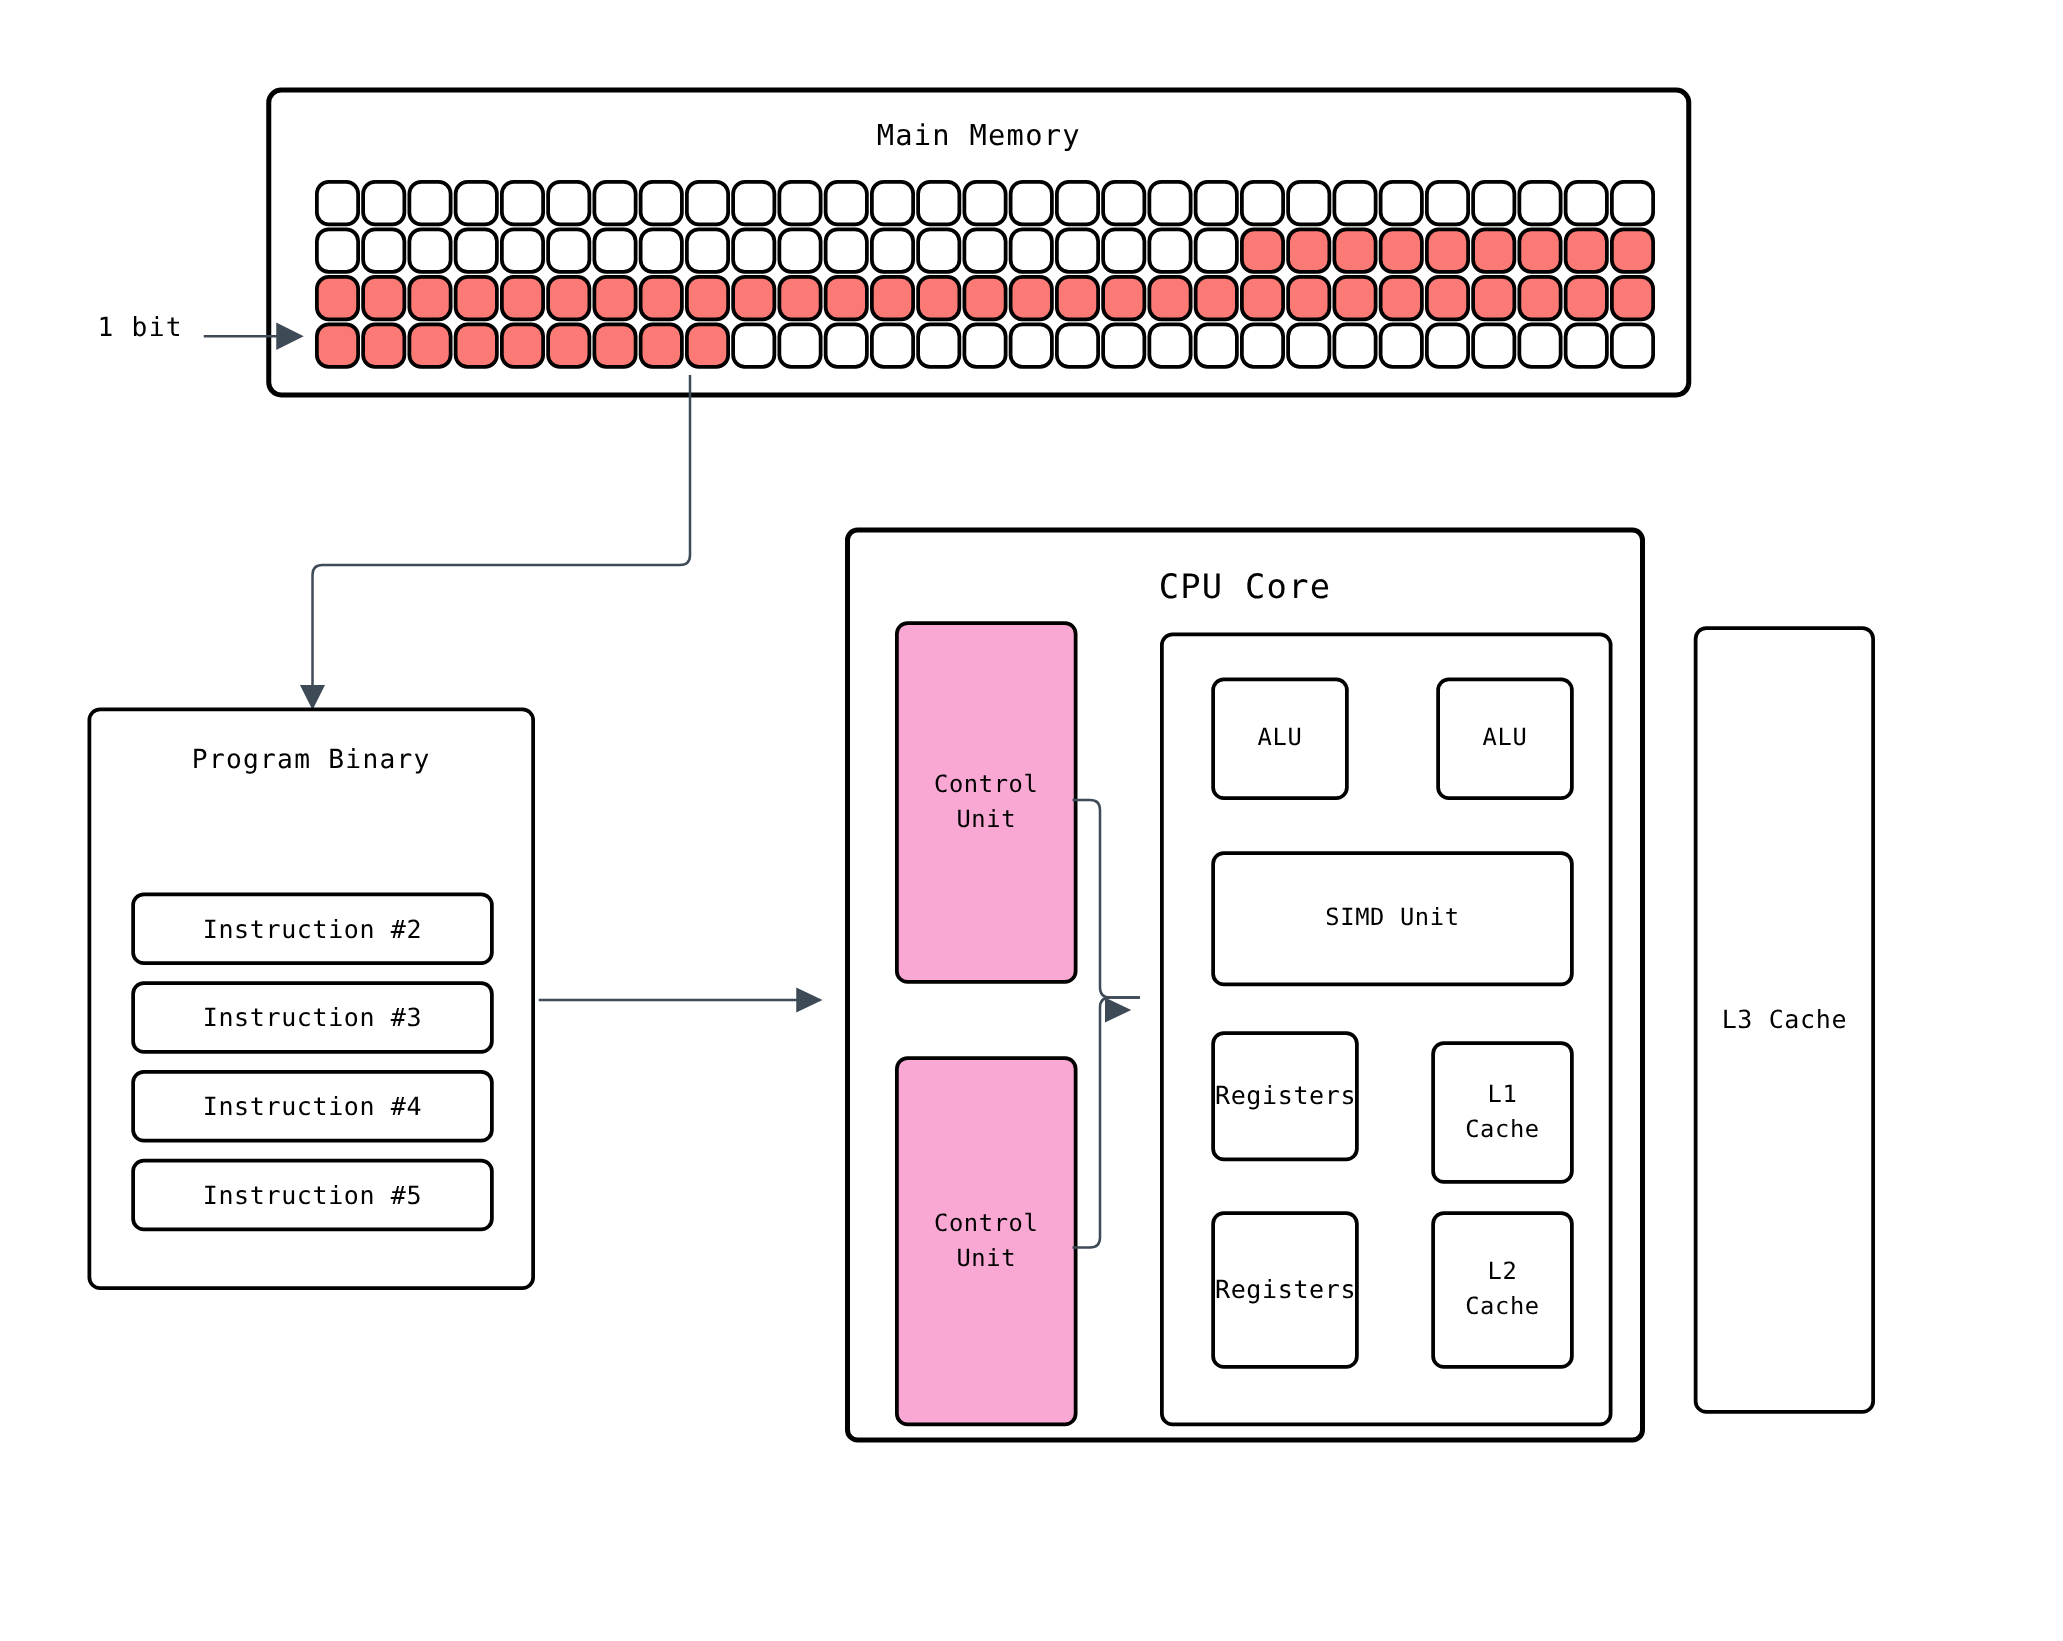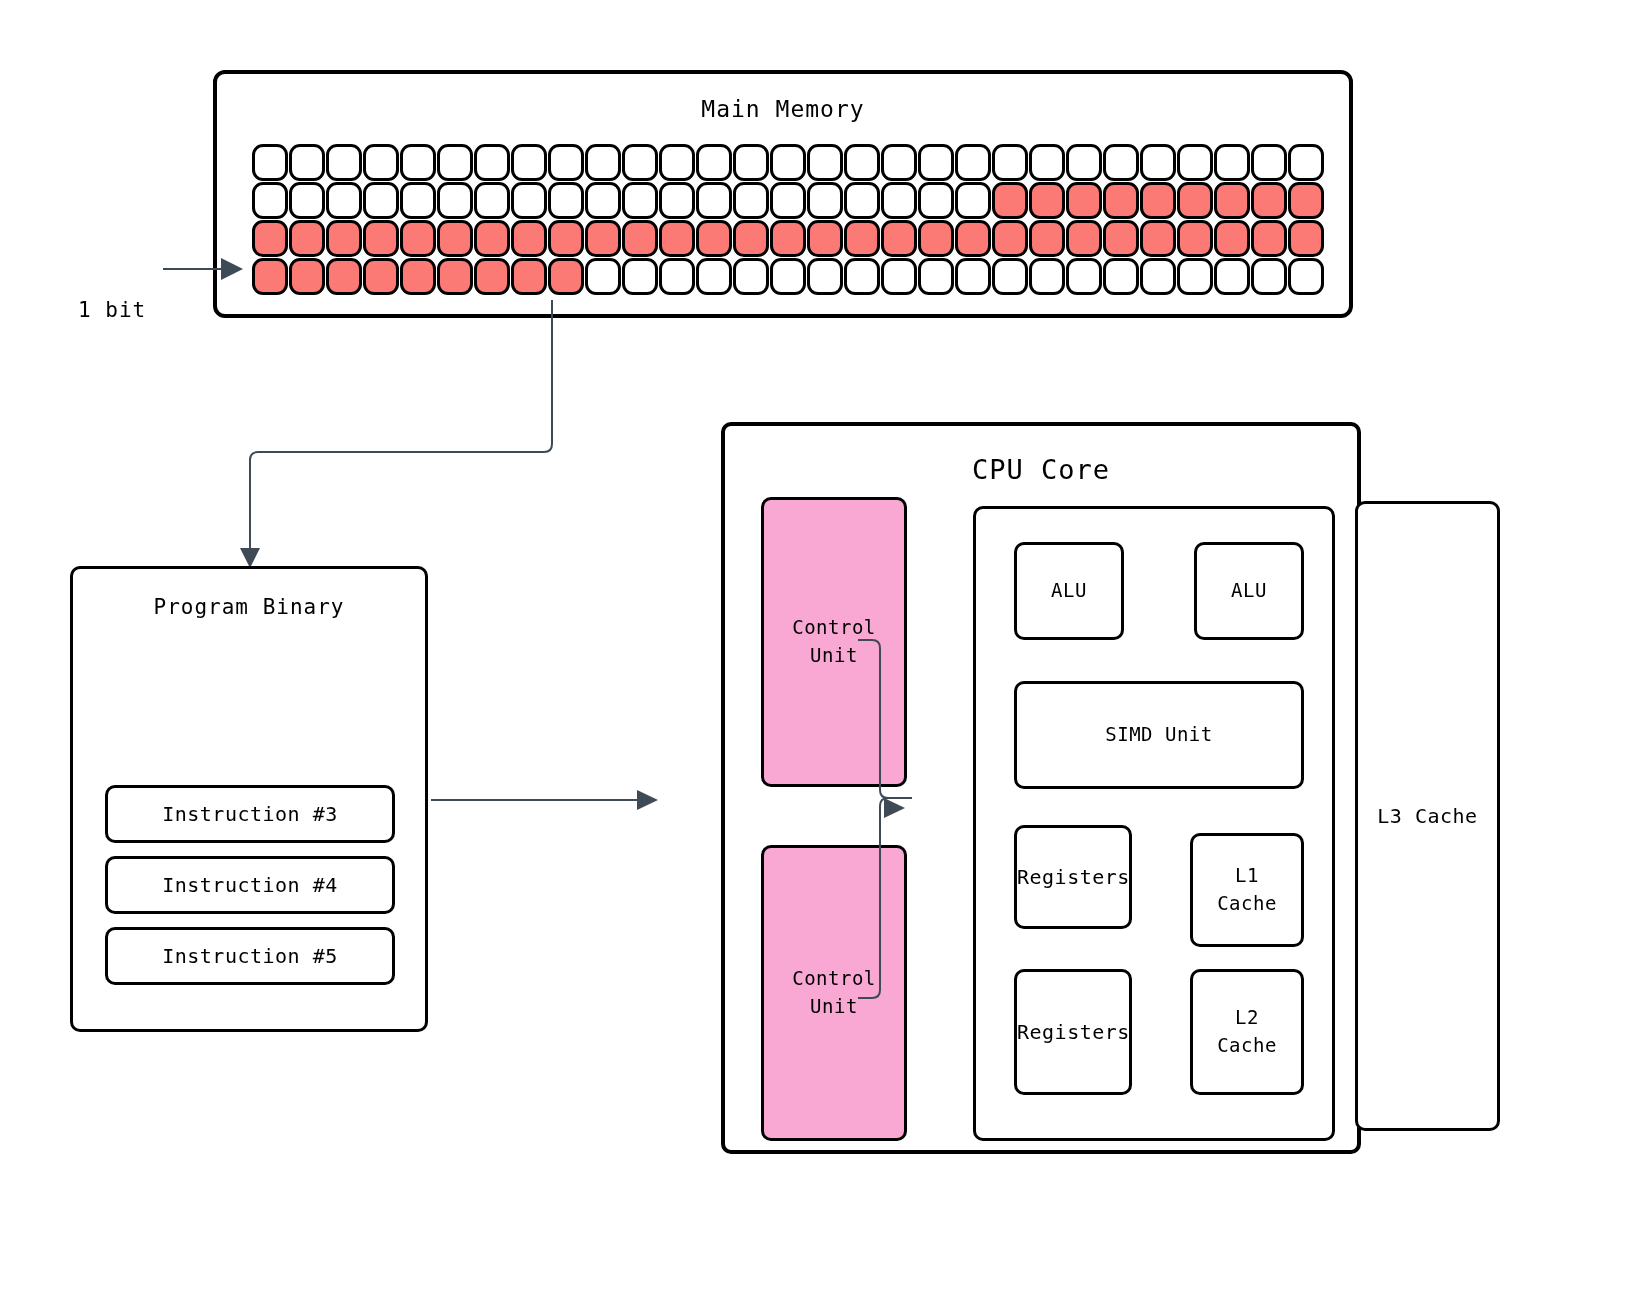--- a/index.html
+++ b/index.html
@@ -16,21 +16,21 @@
 
   
   #main-memory{left:213px;top:70px;width:1140px;height:248px;border-width:4px;border-radius:12px;padding-left:36px;}
   #main-memory .box-title{top:22px;font-size:23px;}
   #mem-grid{position:absolute;left:35px;top:70px;display:grid;
             grid-template-columns:repeat(var(--cols),1fr);gap:1px;width:1072px;}
   .cell{height:37px;border:3.5px solid #000;border-radius:11px;background:#fff;box-sizing:border-box;}
   .cell.on{background:#fc7a75;}
 
   
-  #bit-label{position:absolute;left:78px;top:250px;font-size:21px;letter-spacing:1px;margin-top:48px;}
+  #bit-label{position:absolute;left:78px;top:250px;font-size:21px;letter-spacing:1px;}
   #bit-line{position:absolute;left:163px;top:268px;width:60px;height:2px;background:#3f4a57;}
   #bit-arrow{position:absolute;left:221px;top:258px;width:0;height:0;
              border-top:11px solid transparent;border-bottom:11px solid transparent;
              border-left:22px solid #3f4a57;}
 
   
   #conn-mem-pb{position:absolute;left:230px;top:300px;}
 
   
   #program-binary{left:70px;top:566px;width:358px;height:466px;padding-left:24px;}
@@ -39,21 +39,21 @@
          border-radius:10px;background:#fff;box-sizing:border-box;
          display:flex;align-items:center;justify-content:center;font-size:20px;letter-spacing:.5px;}
 
   
   #pb-cpu-line{position:absolute;left:431px;top:799px;width:208px;height:2px;background:#3f4a57;}
   #pb-cpu-head{position:absolute;left:637px;top:790px;width:0;height:0;
                border-top:10px solid transparent;border-bottom:10px solid transparent;
                border-left:21px solid #3f4a57;}
 
   
-  #cpu-core{left:676px;top:422px;width:640px;height:732px;border-width:4px;margin-left:45px;}
+  #cpu-core{left:676px;top:422px;width:640px;height:732px;border-width:4px;}
   #cpu-core .box-title{top:28px;font-size:27px;}
   #cu1{left:36px;top:71px;width:146px;height:290px;}
   #cu2{left:36px;top:419px;width:146px;height:296px;}
   .cu{position:absolute;border:3.5px solid #000;border-radius:10px;background:#f9a8d4;box-sizing:border-box;}
   #exec-block{position:absolute;left:248px;top:80px;width:362px;height:635px;
               border:3.5px solid #000;border-radius:10px;background:#fff;box-sizing:border-box;}
   .sub{position:absolute;border:3.5px solid #000;border-radius:10px;background:#fff;box-sizing:border-box;}
   #alu1{left:38px;top:33px;width:110px;height:98px;}
   #alu2{left:218px;top:33px;width:110px;height:98px;}
   #simd{left:38px;top:172px;width:290px;height:108px;}
@@ -204,20 +204,21 @@
   <div id="bit-line"></div>
   <div id="bit-arrow"></div>
 
   <svg id="conn-mem-pb" width="400" height="300">
     <path d="M 322 0 L 322 144 Q 322 152 314 152 L 28 152 Q 20 152 20 160 L 20 248" fill="none" stroke="#3f4a57" stroke-width="2"></path>
     <polygon points="10,248 30,248 20,268" fill="#3f4a57"></polygon>
   </svg>
 
   <div class="box" id="program-binary">
     <div class="box-title">Program Binary</div>
+    <div class="instr" style="top:145px">Instruction #2</div>
     <div class="instr" style="top:216px">Instruction #3</div>
     <div class="instr" style="top:287px">Instruction #4</div>
     <div class="instr" style="top:358px">Instruction #5</div>
   </div>
 
   <div id="pb-cpu-line"></div>
   <div id="pb-cpu-head"></div>
 
   <div class="box" id="cpu-core">
     <div class="box-title">CPU Core</div>

